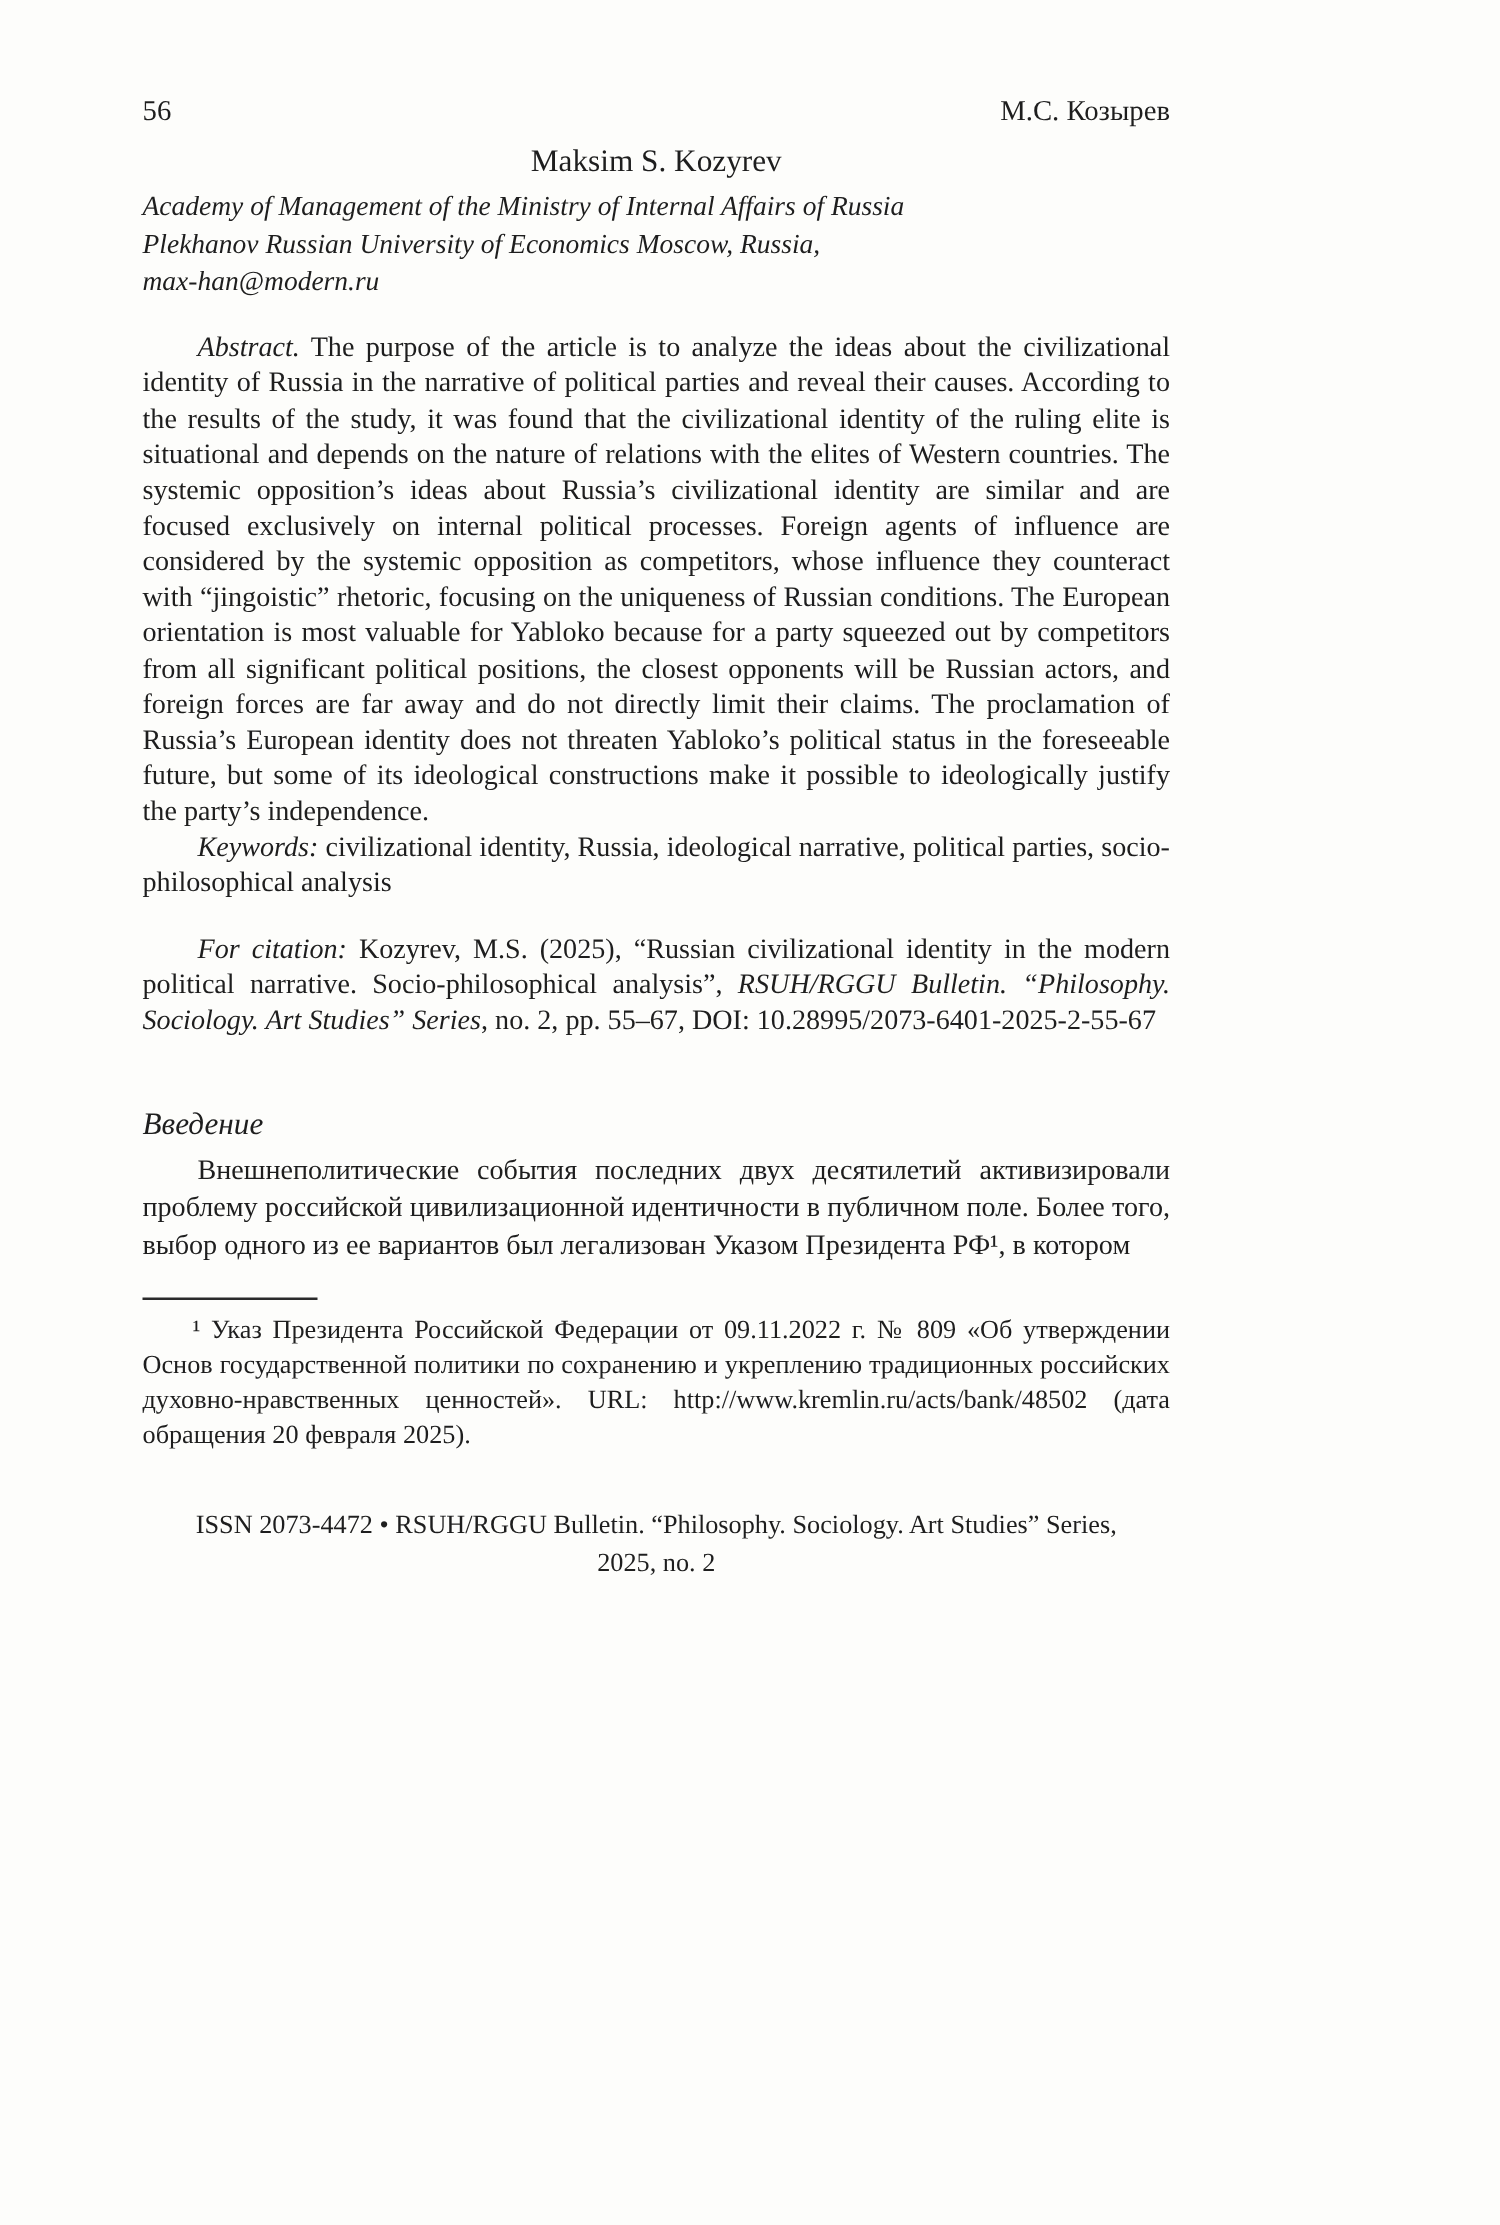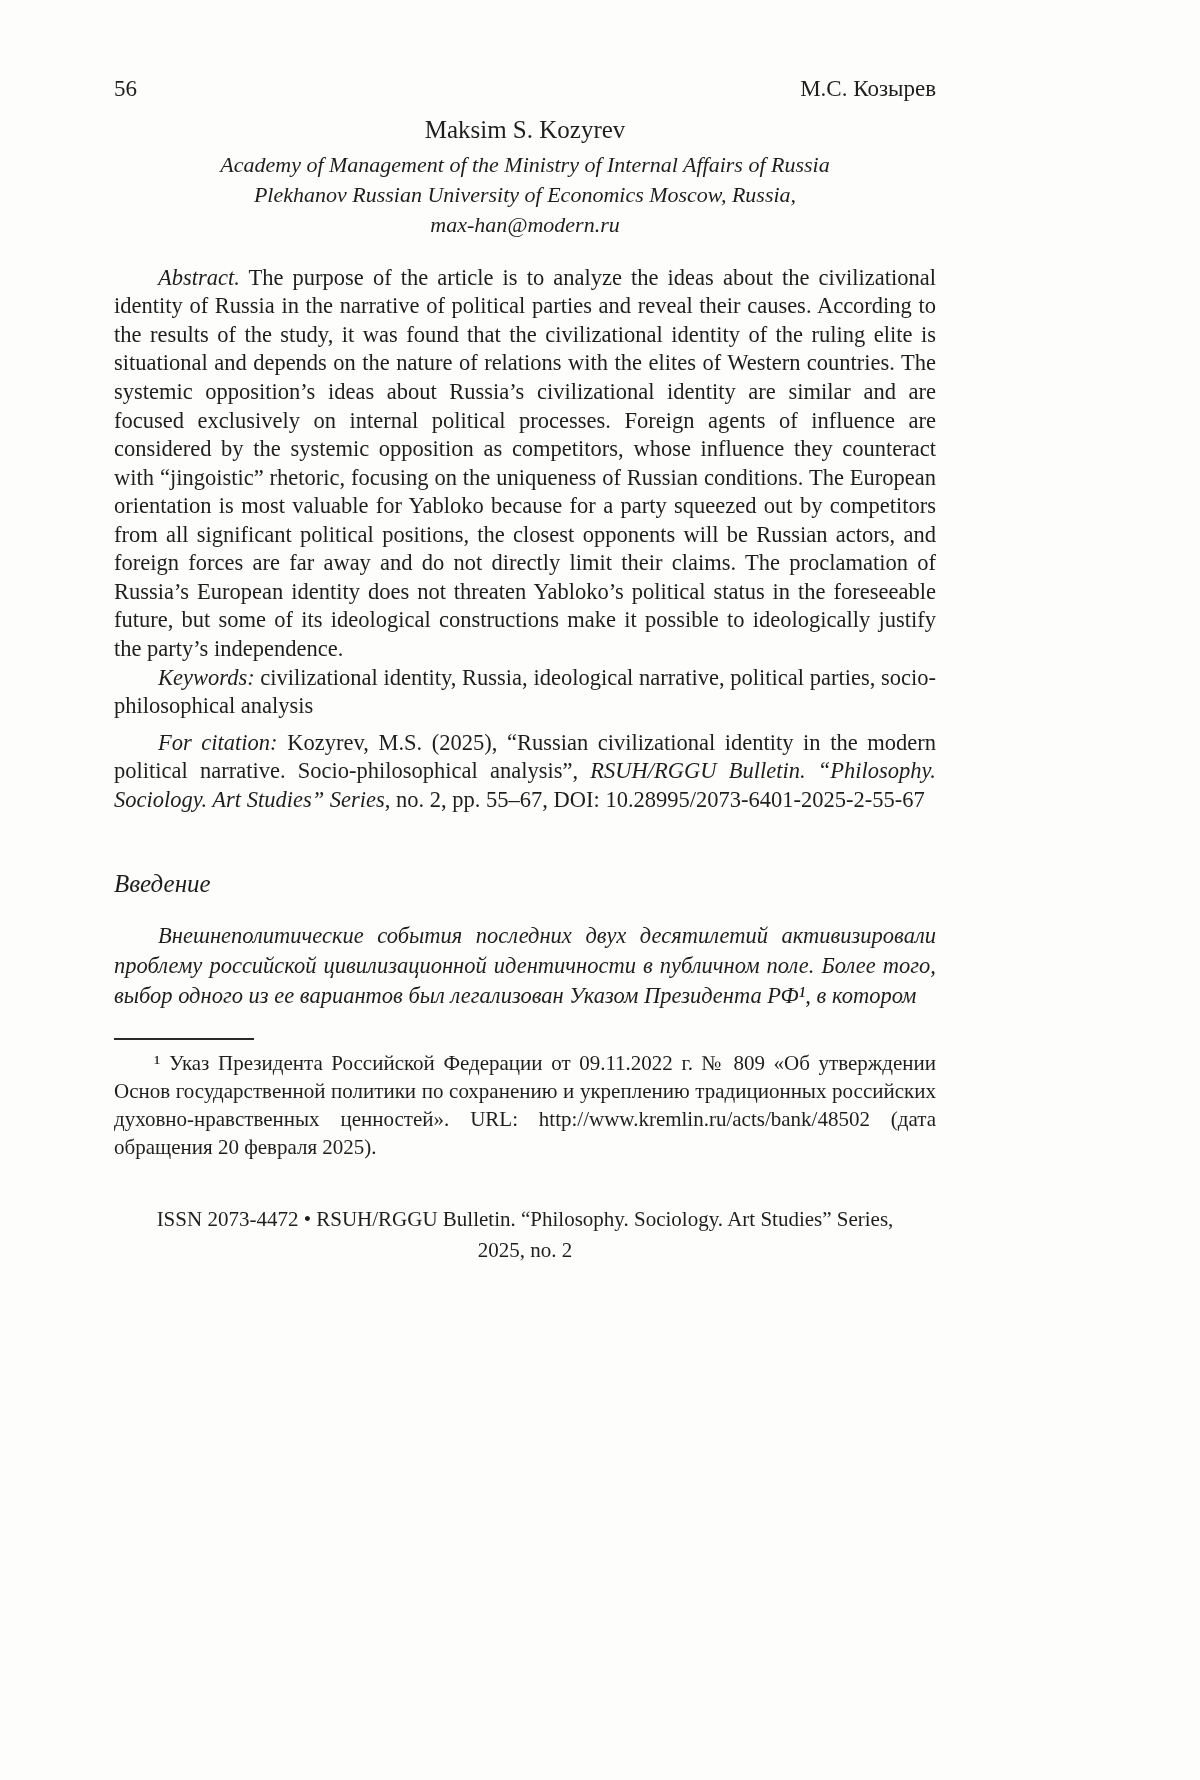--- a/index.html
+++ b/index.html
@@ -39,47 +39,46 @@
     line-height: 1.22;
   }
   .tline { display: block; }
   .author-name {
     margin-top: 14px;
     text-align: center;
     font-size: 25px;
   }
   .affiliation {
     margin-top: 6px;
-    text-align: center;
+    text-align: left;
     font-style: italic;
     font-size: 22px;
     line-height: 1.36;
   }
   .aline { display: block; }
   .para {
     margin: 0;
     font-size: 22.5px;
     line-height: 1.27;
     text-align: justify;
     text-indent: 44px;
   }
   .abstract { margin-top: 24px; }
   .keywords { margin-top: 0; }
-  .citation { margin-top: 8px; }
+  .citation { margin-top: 24px; }
   .it { font-style: italic; }
   .section-heading {
     margin: 56px 0 0 0;
     font-style: italic;
     font-weight: 400;
     font-size: 25px;
   }
   .intro {
-    margin-top: 23px;
+    margin-top: 7px;
     line-height: 1.32;
-    font-style: italic;
   }
   .footnote-rule {
     width: 140px;
     height: 0;
     border: 0;
     border-top: 2px solid #2a2a2a;
     margin: 28px 0 0 0;
   }
   .footnote {
     margin: 10px 0 0 0;

